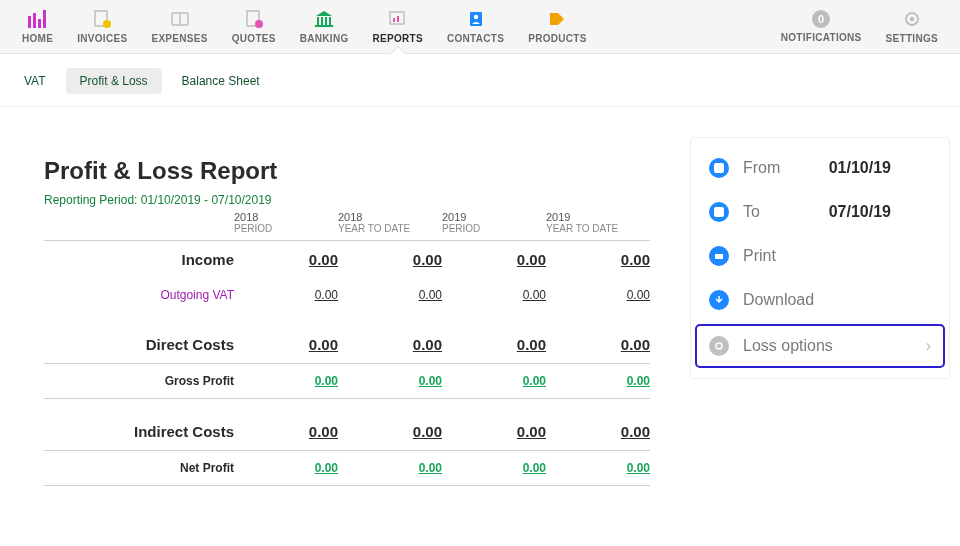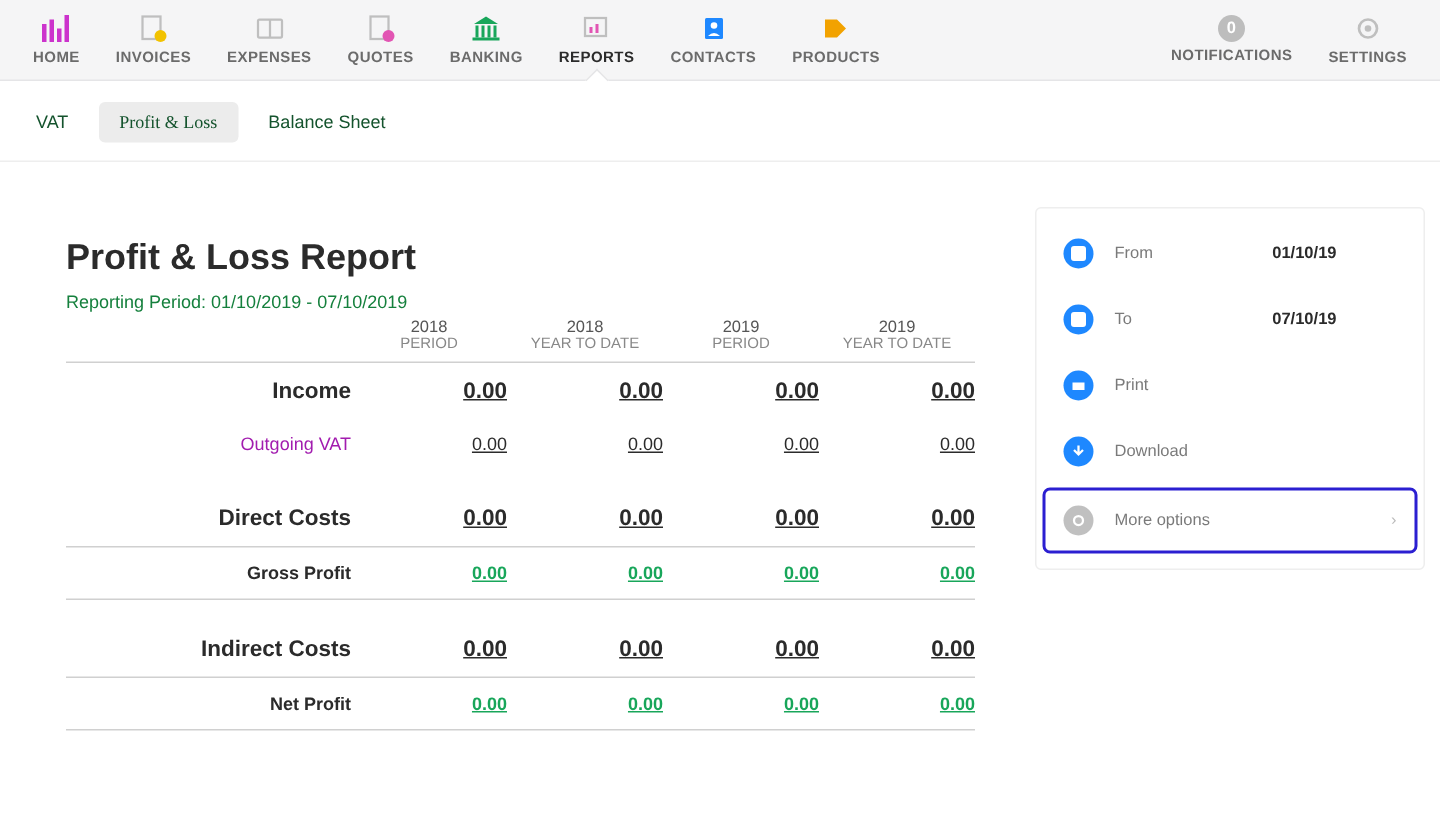--- a/index.html
+++ b/index.html
@@ -67,41 +67,40 @@
     font-size: 12px;
   }
   .subtab {
     padding: 6px 14px;
     border-radius: 4px;
     color: #14532d;
     cursor: pointer;
   }
   .subtab.active {
     background: #ececec;
-    font-family: Liberation Serif, serif;
   }
 
   .layout {
     display: flex;
     padding: 30px 10px 10px 4px;
     align-items: flex-start;
   }
 
   
   .report-card {
     flex: 1;
     padding: 20px 40px 20px 40px;
   }
   .report-title { font-size: 24px; font-weight: 600; margin-bottom: 8px; }
   .report-sub   { font-size: 12px; color: #15803d; margin-bottom: 4px; }
 
   .grid-header {
     display: grid;
     grid-template-columns: 190px repeat(4, 1fr);
-    text-align: center;
+    text-align: left;
     font-size: 11px;
     color: #555;
     border-bottom: 1px solid #d0d0d0;
     padding-bottom: 6px;
   }
   .grid-header .yr { font-weight: 400; }
   .grid-header .per { font-size: 10px; color: #888; }
 
   .row {
     display: grid;
@@ -125,21 +124,21 @@
     border: 1px solid #eee;
     border-radius: 4px;
     padding: 8px 0;
   }
   .side-row {
     display: flex;
     align-items: center;
     padding: 12px 18px;
     gap: 14px;
     color: #7a7a7a;
-    font-size: 11px;
+    font-size: 16px;
     cursor: pointer;
   }
   .side-row .circ {
     width: 20px; height: 20px; border-radius: 50%;
     background: #1e88ff;
     display: flex; align-items: center; justify-content: center;
   }
   .side-row .circ.grey { background: #c0c0c0; }
   .side-row .date-val { color: #2b2b2b; font-weight: 600; margin-left: auto; margin-right: 40px; }
   .side-row.highlight {
@@ -366,17 +365,17 @@
           </svg>
       </span>
       <span>Download</span>
     </div>
     <div class="side-row highlight">
       <span class="circ grey">
         <svg width="10" height="10">
             <circle cx="5" cy="5" r="3" fill="none" stroke="#fff" stroke-width="1.5"></circle>
           </svg>
       </span>
-      <span>More options</span>
+      <span>Loss options</span>
       <span class="chev">›</span>
     </div>
   </div>
 </div>
 
 </body></html>

